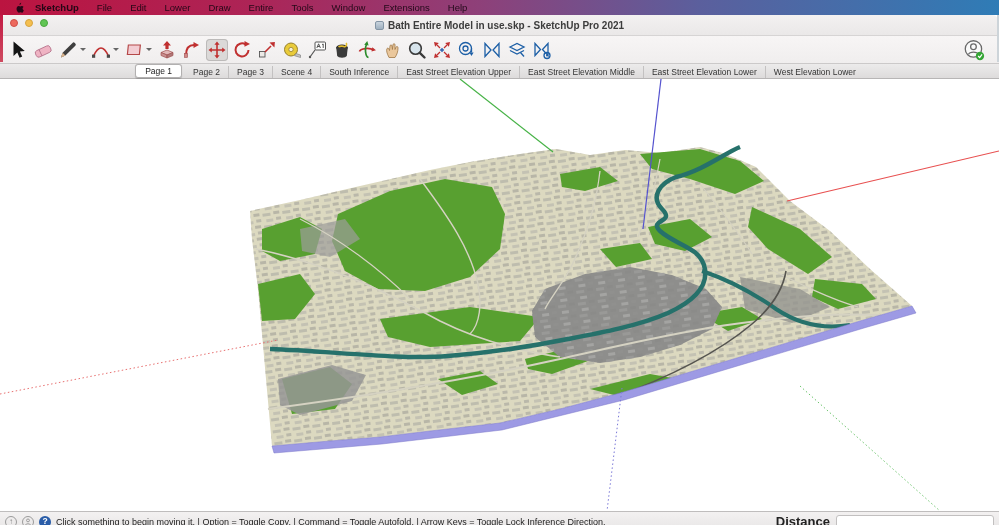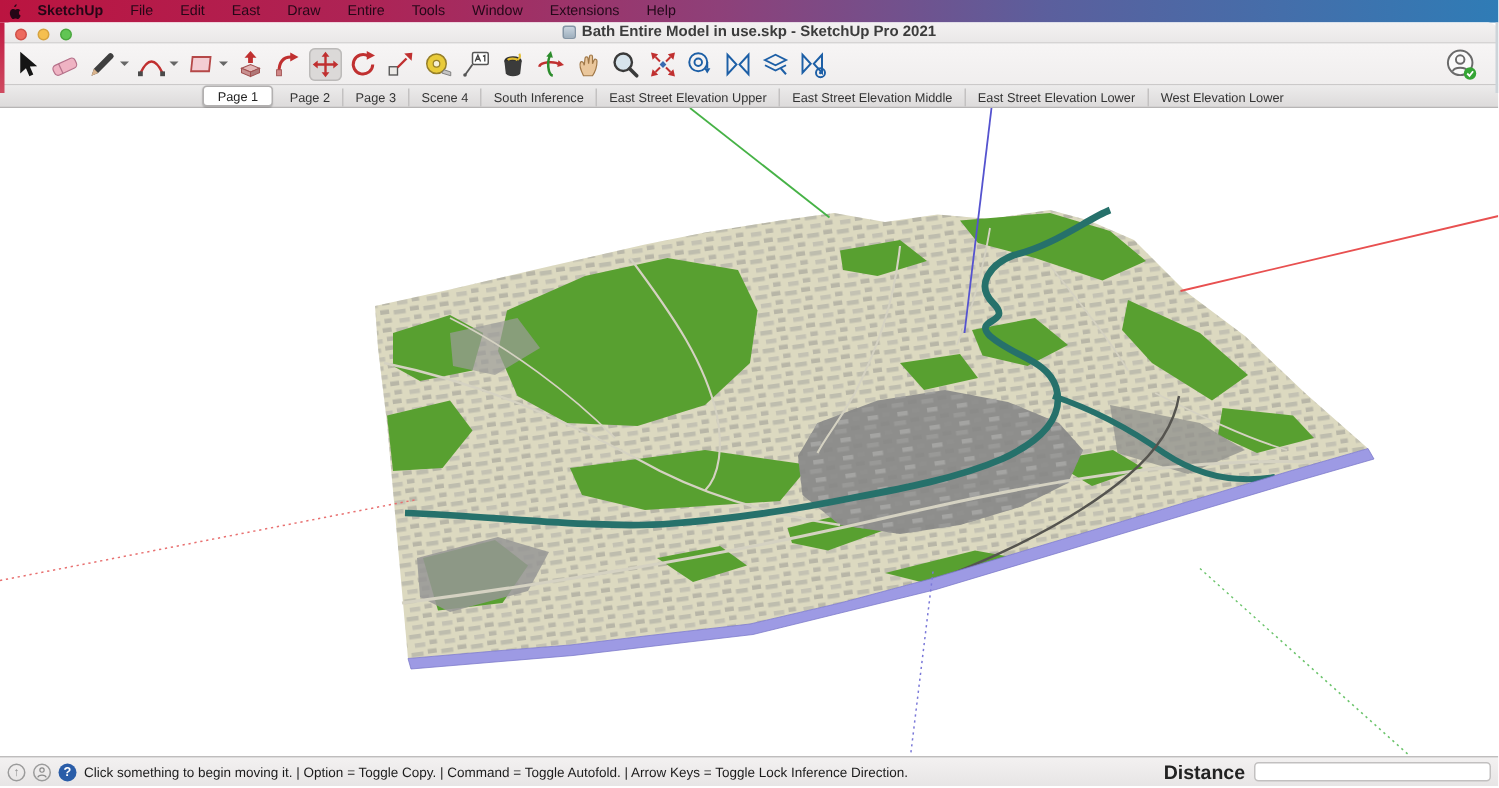--- a/index.html
+++ b/index.html
@@ -3,36 +3,36 @@
 <meta charset="utf-8">
 <style>
   * { box-sizing: border-box; margin: 0; padding: 0; }
   html,body { width: 999px; height: 525px; overflow: hidden; }
   body { font-family: "Liberation Sans", sans-serif; background: #fff; position: relative; }
 
   
   .menubar {
     height: 15px; width: 100%;
     background: linear-gradient(90deg, #bb1440 0%, #ad2456 25%, #8e4079 48%, #5b5f9d 70%, #2f7cb6 100%);
-    display: flex; align-items: center; 
+    display: flex; align-items: center; padding-left: 10px;
     color: rgba(25,5,18,0.92);
   }
   .menu-item { font-size: 9.5px; padding: 0 9px; line-height: 15px; white-space: nowrap; }
   .menu-item.app { font-weight: 700; }
   .apple { margin: 0 2px 0 4px; display: flex; align-items: center; }
 
   
   .sliver-left  { position: absolute; left: 0;  top: 15px; width: 3px; height: 47px; background: linear-gradient(#c21a44,#cf4b60); z-index: 50; }
   .sliver-right { position: absolute; right: 0; top: 15px; width: 2px; height: 47px; background: #cdd4d9; z-index: 50; }
 
   .window { position: absolute; top: 15px; left: 0; right: 0; bottom: 0; border-radius: 7px 7px 0 0; overflow: hidden; background: #fff; }
 
   
   .titlebar {
-    height: 14px; background: linear-gradient(#f3f1f1, #eae8e8);
+    height: 21px; background: linear-gradient(#f3f1f1, #eae8e8);
     border-bottom: 1px solid #d6d4d4;
     position: relative; display: flex; align-items: center; justify-content: center;
   }
   .traffic { position: absolute; left: 10px; top: 3.5px; display: flex; gap: 7px; }
   .light { width: 8px; height: 8px; border-radius: 50%; }
   .light.red    { background: #ed6a5e; border: 0.5px solid #d05048; }
   .light.yellow { background: #f5bf4f; border: 0.5px solid #d6a340; }
   .light.green  { background: #61c554; border: 0.5px solid #4aa73e; }
   .doc-icon { width: 9px; height: 9px; border-radius: 2px; background: linear-gradient(#c9d4de,#9fb0bf); border: 0.5px solid #8495a5; margin-right: 4px; }
   .title-text { font-size: 10px; font-weight: 600; color: #3c3c3c; white-space: nowrap; }
@@ -85,21 +85,21 @@
 
 <div class="menubar">
   <span class="apple">
     <svg width="10" height="12" viewBox="0 0 18 22">
         <path fill="rgba(25,5,18,0.92)" d="M12.9,1.5c0.1,0.9-0.3,1.8-0.8,2.4c-0.6,0.7-1.5,1.2-2.3,1.1C9.7,4.2,10.1,3.3,10.6,2.7 C11.2,2.1,12.2,1.6,12.9,1.5z M15.6,12.1c0-2.1,1.7-3.1,1.8-3.1c-1-1.4-2.5-1.6-3-1.7c-1.3-0.1-2.5,0.8-3.1,0.8 c-0.6,0-1.6-0.7-2.7-0.7c-1.4,0-2.7,0.8-3.4,2c-1.4,2.5-0.4,6.2,1,8.2c0.7,1,1.5,2.1,2.6,2.1c1,0,1.4-0.7,2.7-0.7 c1.3,0,1.6,0.7,2.7,0.7c1.1,0,1.8-1,2.5-2c0.8-1.2,1.1-2.3,1.1-2.4C17.8,15.3,15.6,14.4,15.6,12.1z"></path>
       </svg>
   </span>
   <span class="menu-item app">SketchUp</span>
   <span class="menu-item">File</span>
   <span class="menu-item">Edit</span>
-  <span class="menu-item">East</span>
+  <span class="menu-item">Lower</span>
   <span class="menu-item">Draw</span>
   <span class="menu-item">Entire</span>
   <span class="menu-item">Tools</span>
   <span class="menu-item">Window</span>
   <span class="menu-item">Extensions</span>
   <span class="menu-item">Help</span>
 </div>
 
 <div class="sliver-left"></div>
 <div class="sliver-right"></div>

